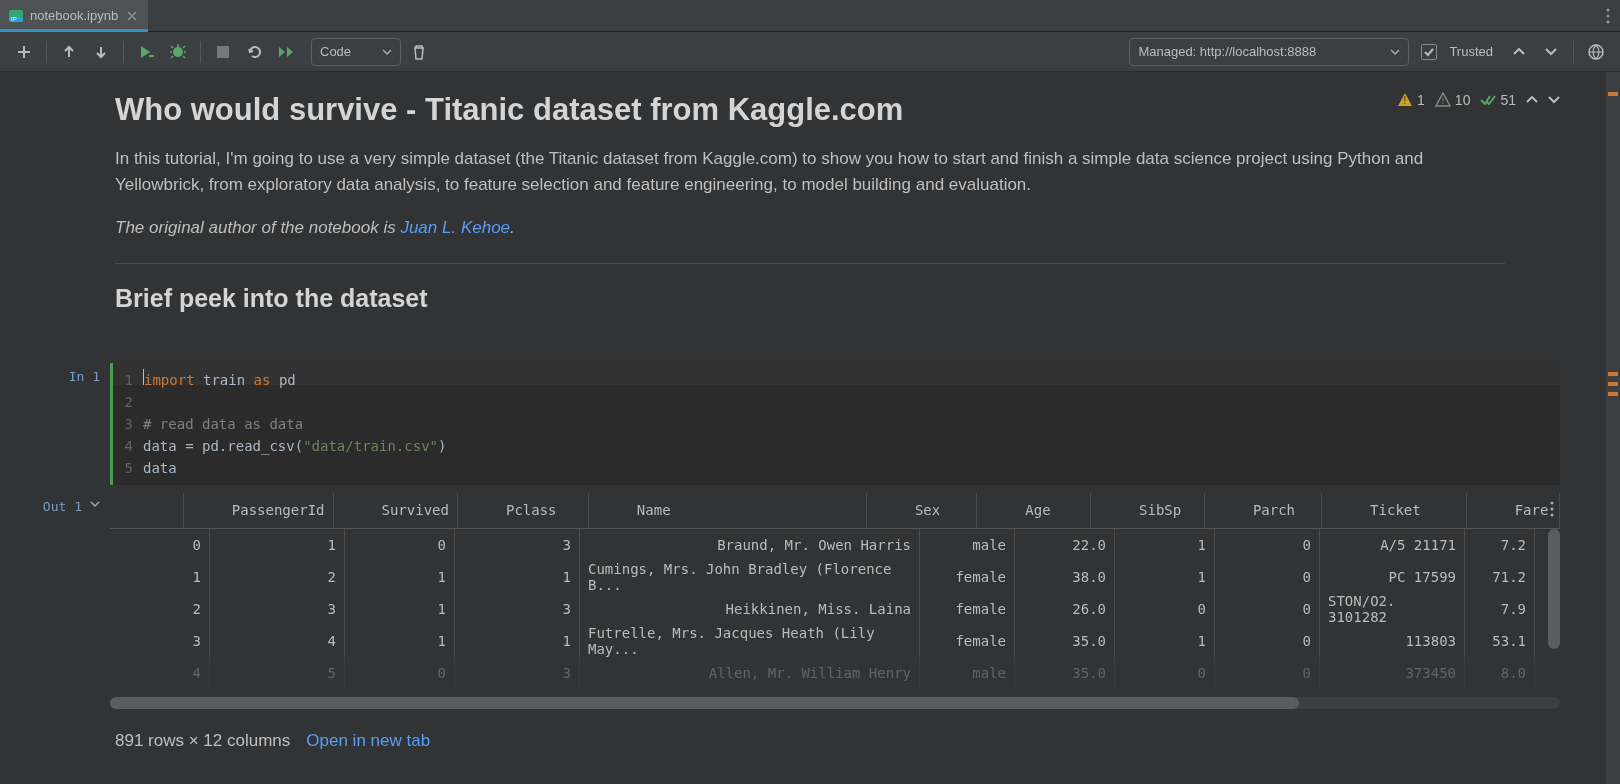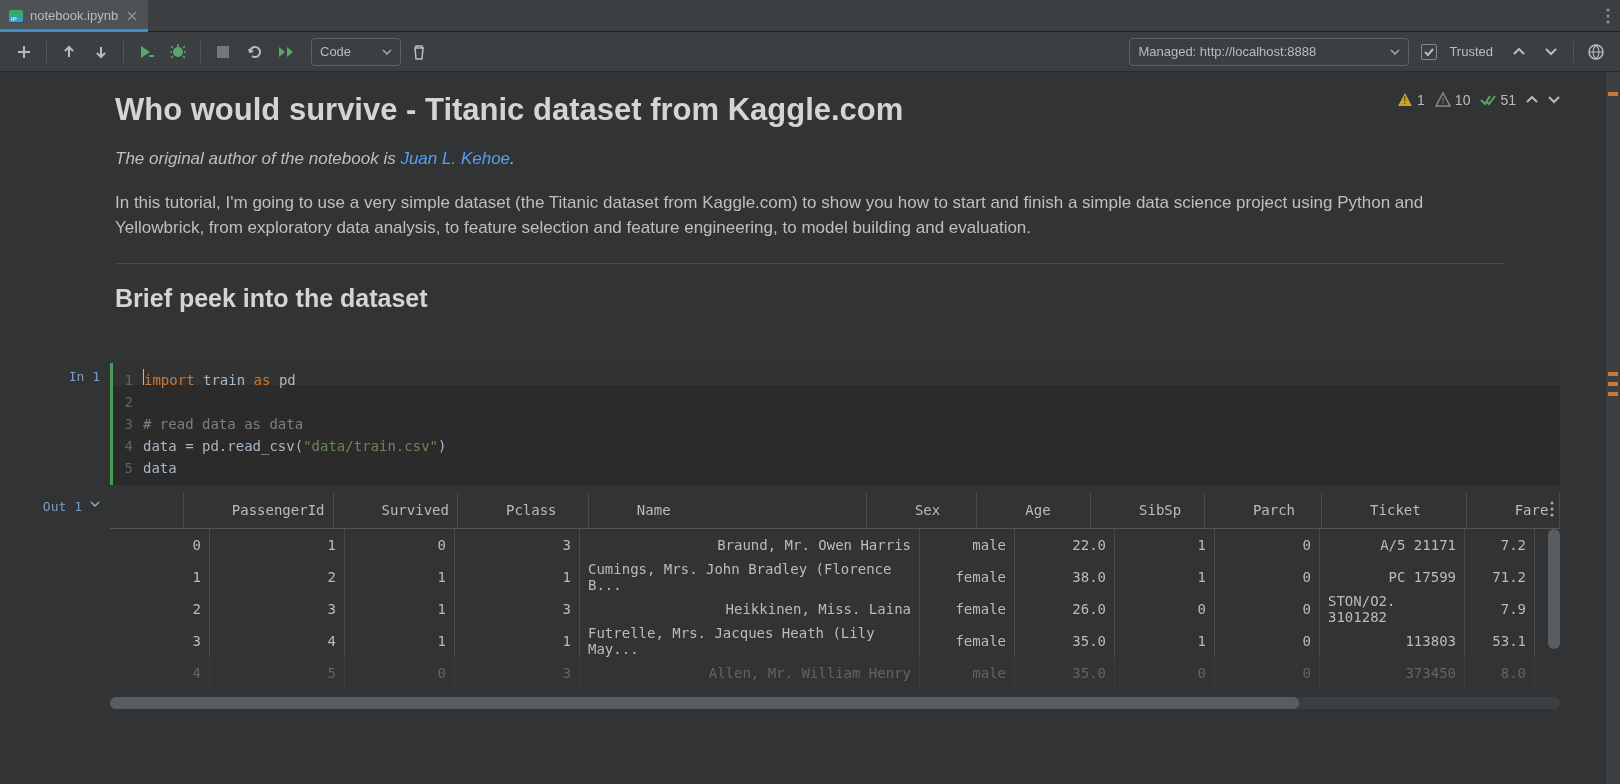--- a/index.html
+++ b/index.html
@@ -233,22 +233,22 @@
       </span>
     <span>
         <svg width="12" height="8">
           <path d="M1 1 L6 6 L11 1" stroke="#bbb" stroke-width="2" fill="none"></path>
         </svg>
       </span>
   </div>
 
   <div class="md">
     <h1>Who would survive - Titanic dataset from Kaggle.com</h1>
+    <p>In this tutorial, I'm going to use a very simple dataset (the Titanic dataset from Kaggle.com) to show you how to start and finish a simple data science project using Python and Yellowbrick, from exploratory data analysis, to feature selection and feature engineering, to model building and evaluation.</p>
     <p><em><span>The original author of the notebook is </span><a>Juan L. Kehoe</a><span>.</span></em></p>
-    <p>In this tutorial, I'm going to use a very simple dataset (the Titanic dataset from Kaggle.com) to show you how to start and finish a simple data science project using Python and Yellowbrick, from exploratory data analysis, to feature selection and feature engineering, to model building and evaluation.</p>
     <hr>
     <h2>Brief peek into the dataset</h2>
   </div>
 
   <div style="height:20px"></div>
 
   <div class="cell-wrap">
     <div class="gutter">
         <span>In 1</span>
       </div>
@@ -386,13 +386,17 @@
               <div class="cell c-fare">8.0</div>
             </div>
           </div>
       </div>
       <div class="hscroll">
           <div class="hscroll-thumb"></div>
         </div>
     </div>
   </div>
 
+  <div class="footer">
+    <span>891 rows × 12 columns</span>
+    <a>Open in new tab</a>
+  </div>
 </div>
 
 </body></html>

